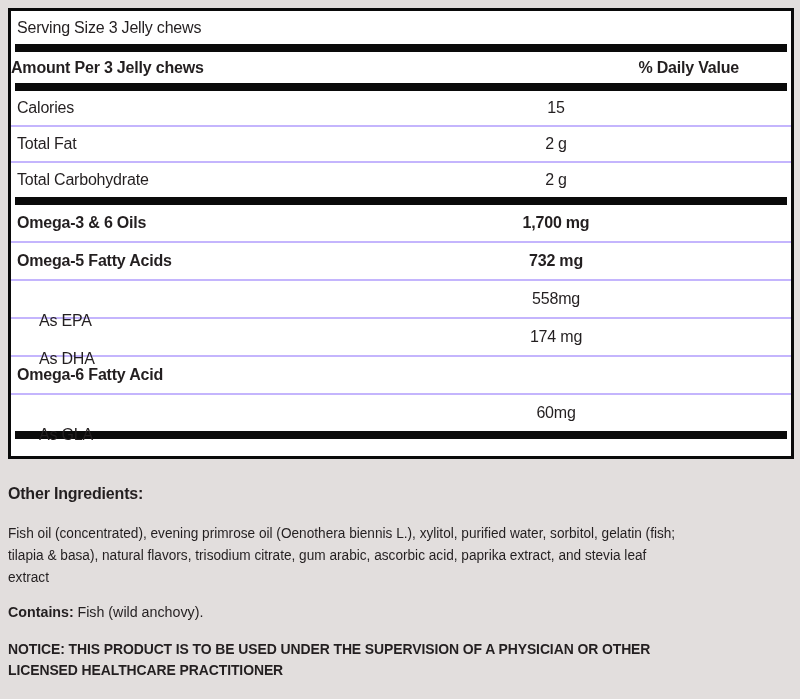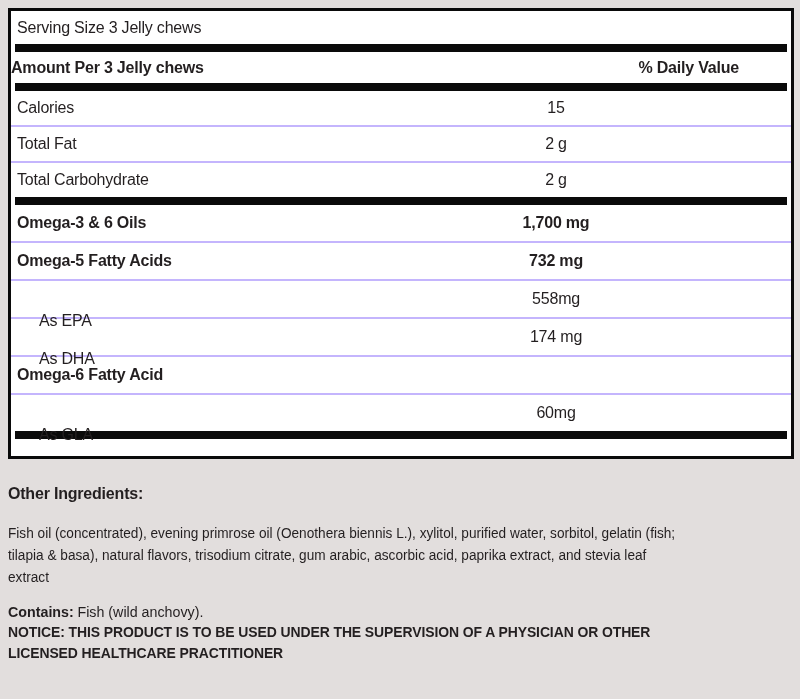--- a/index.html
+++ b/index.html
@@ -78,21 +78,21 @@
     line-height: 22px;
   }
   .contains-line {
     margin-top: 15px;
     white-space: nowrap;
     transform: scaleX(0.92);
     transform-origin: left center;
   }
   .contains-label { font-weight: bold; }
   .contains-text { margin-left: 4px; }
-  .notice-block { font-weight: bold; }
+  .notice-block { margin-top: 17px; font-weight: bold; }
   .notice-line {
     white-space: nowrap;
     transform: scaleX(0.9);
     transform-origin: left center;
     line-height: 21px;
     letter-spacing: -0.1px;
   }
 </style>
 </head>
 <body>

